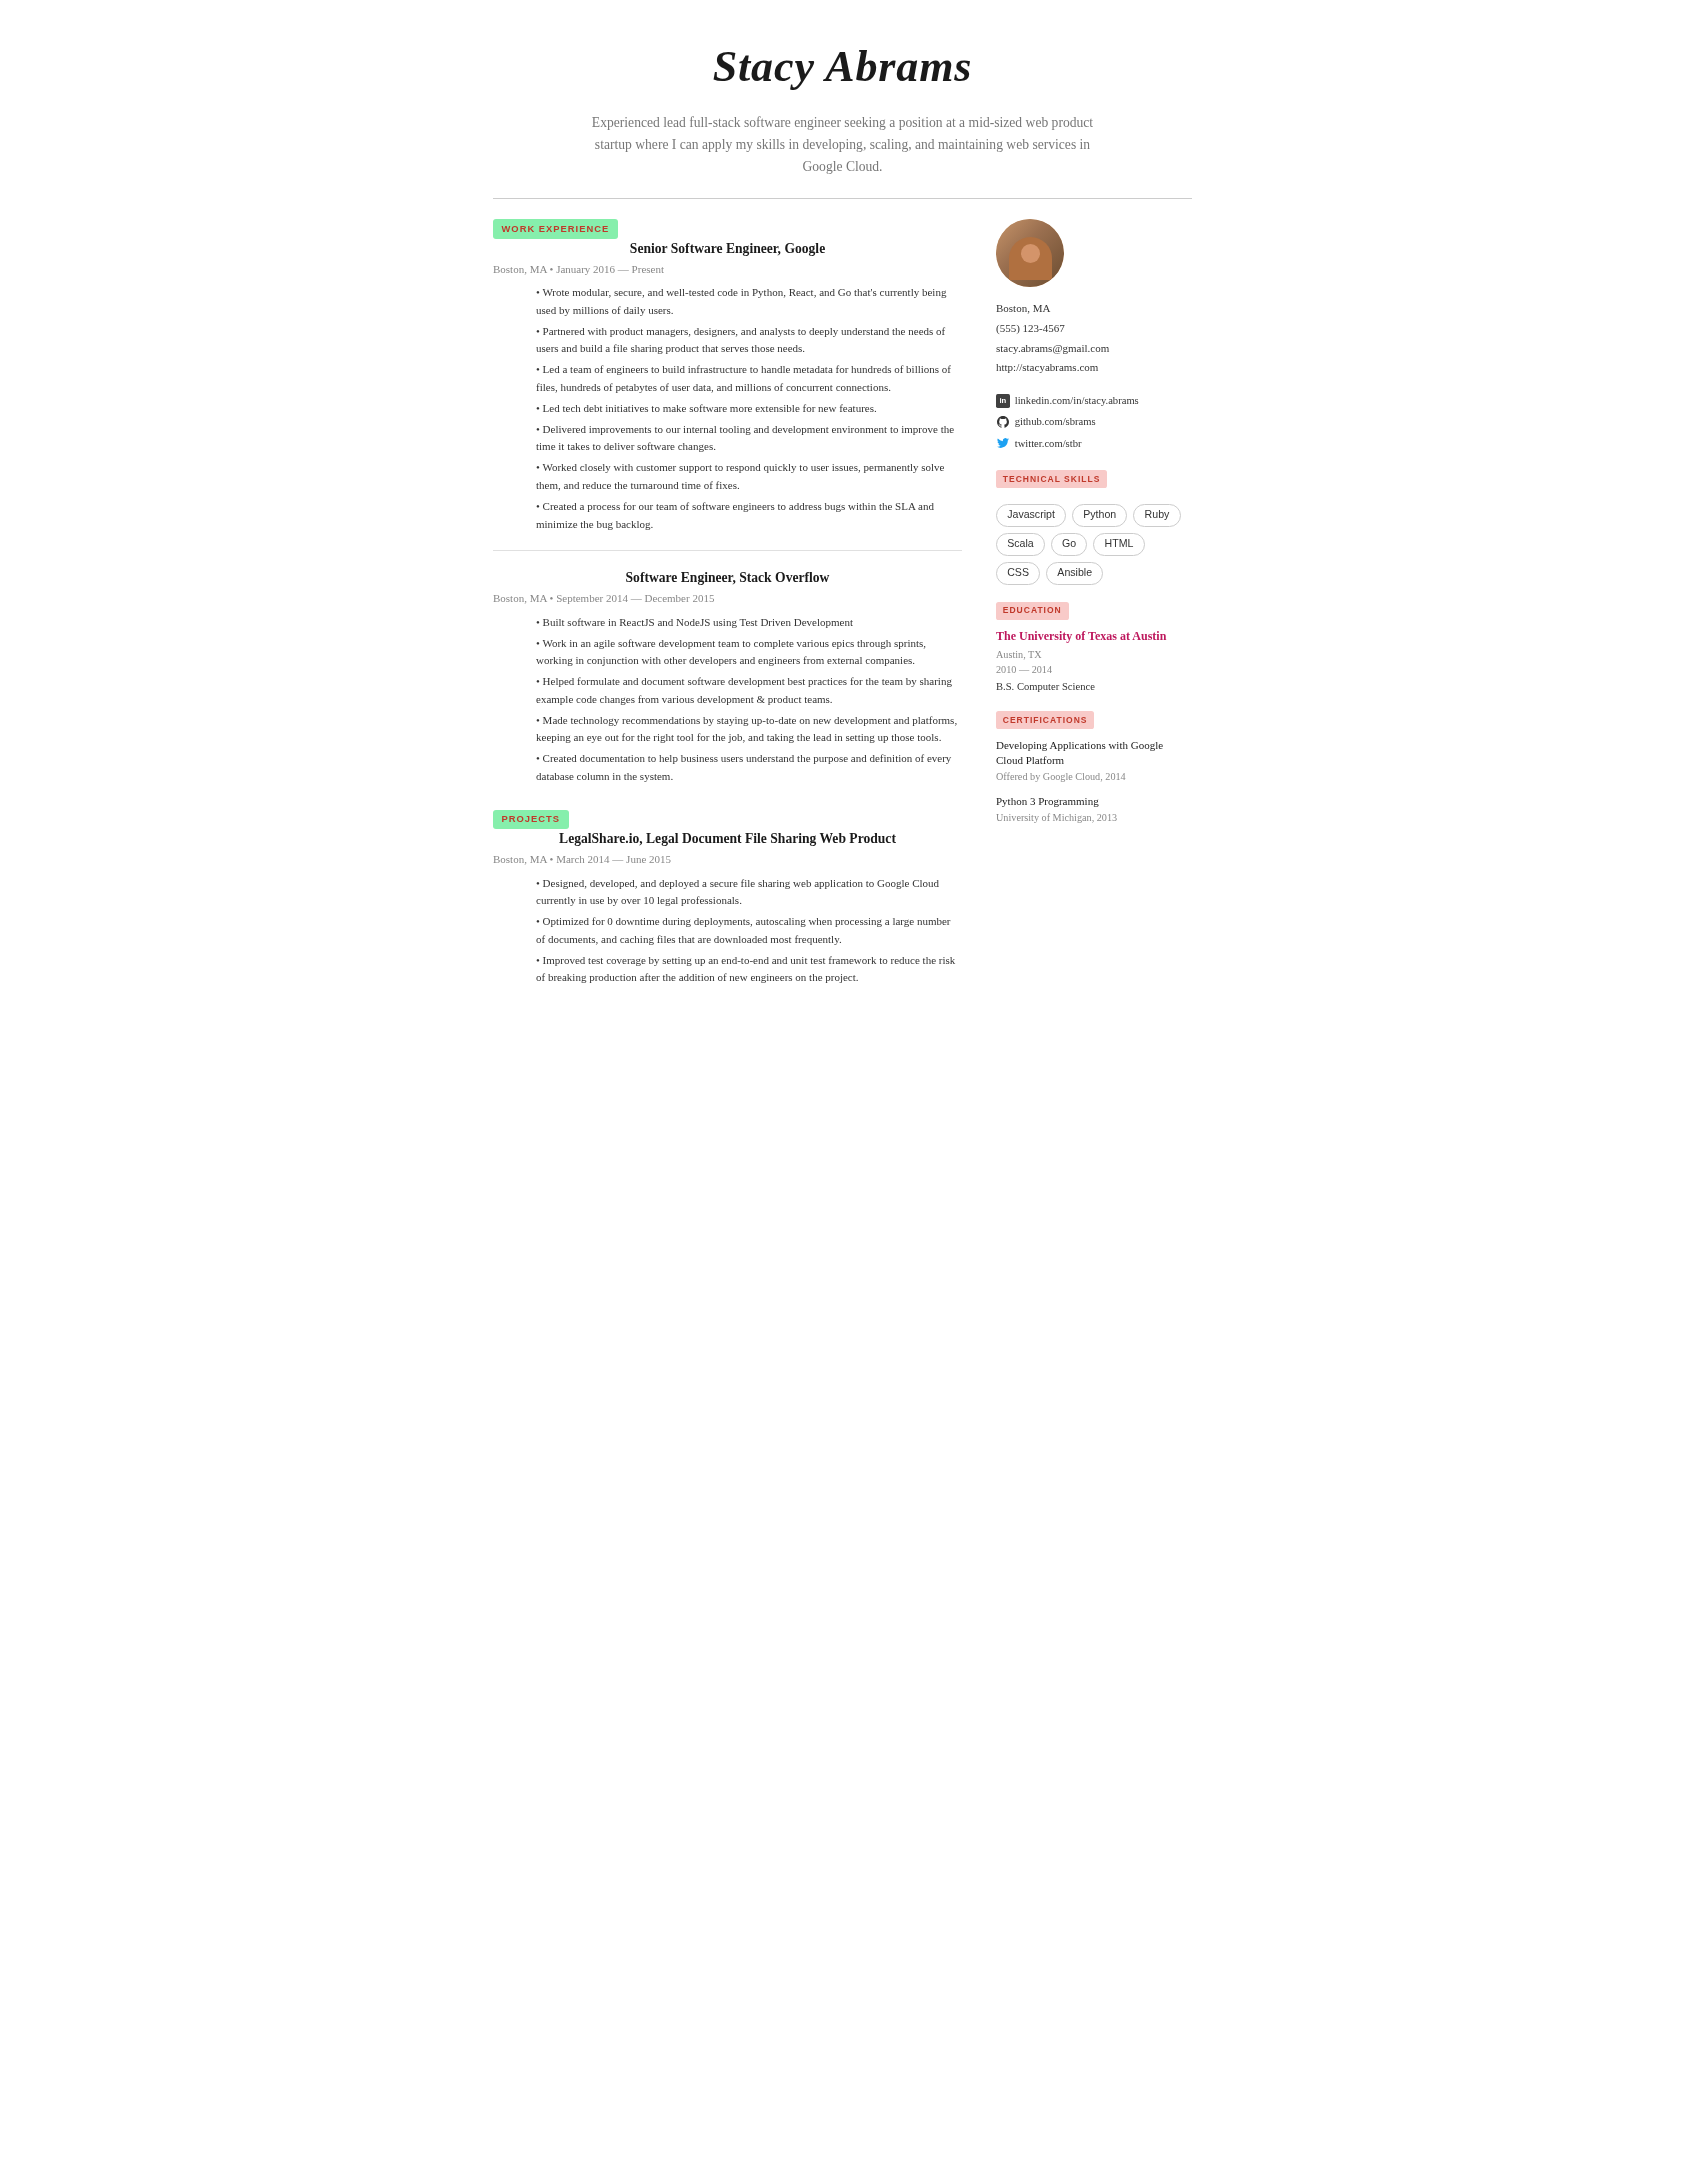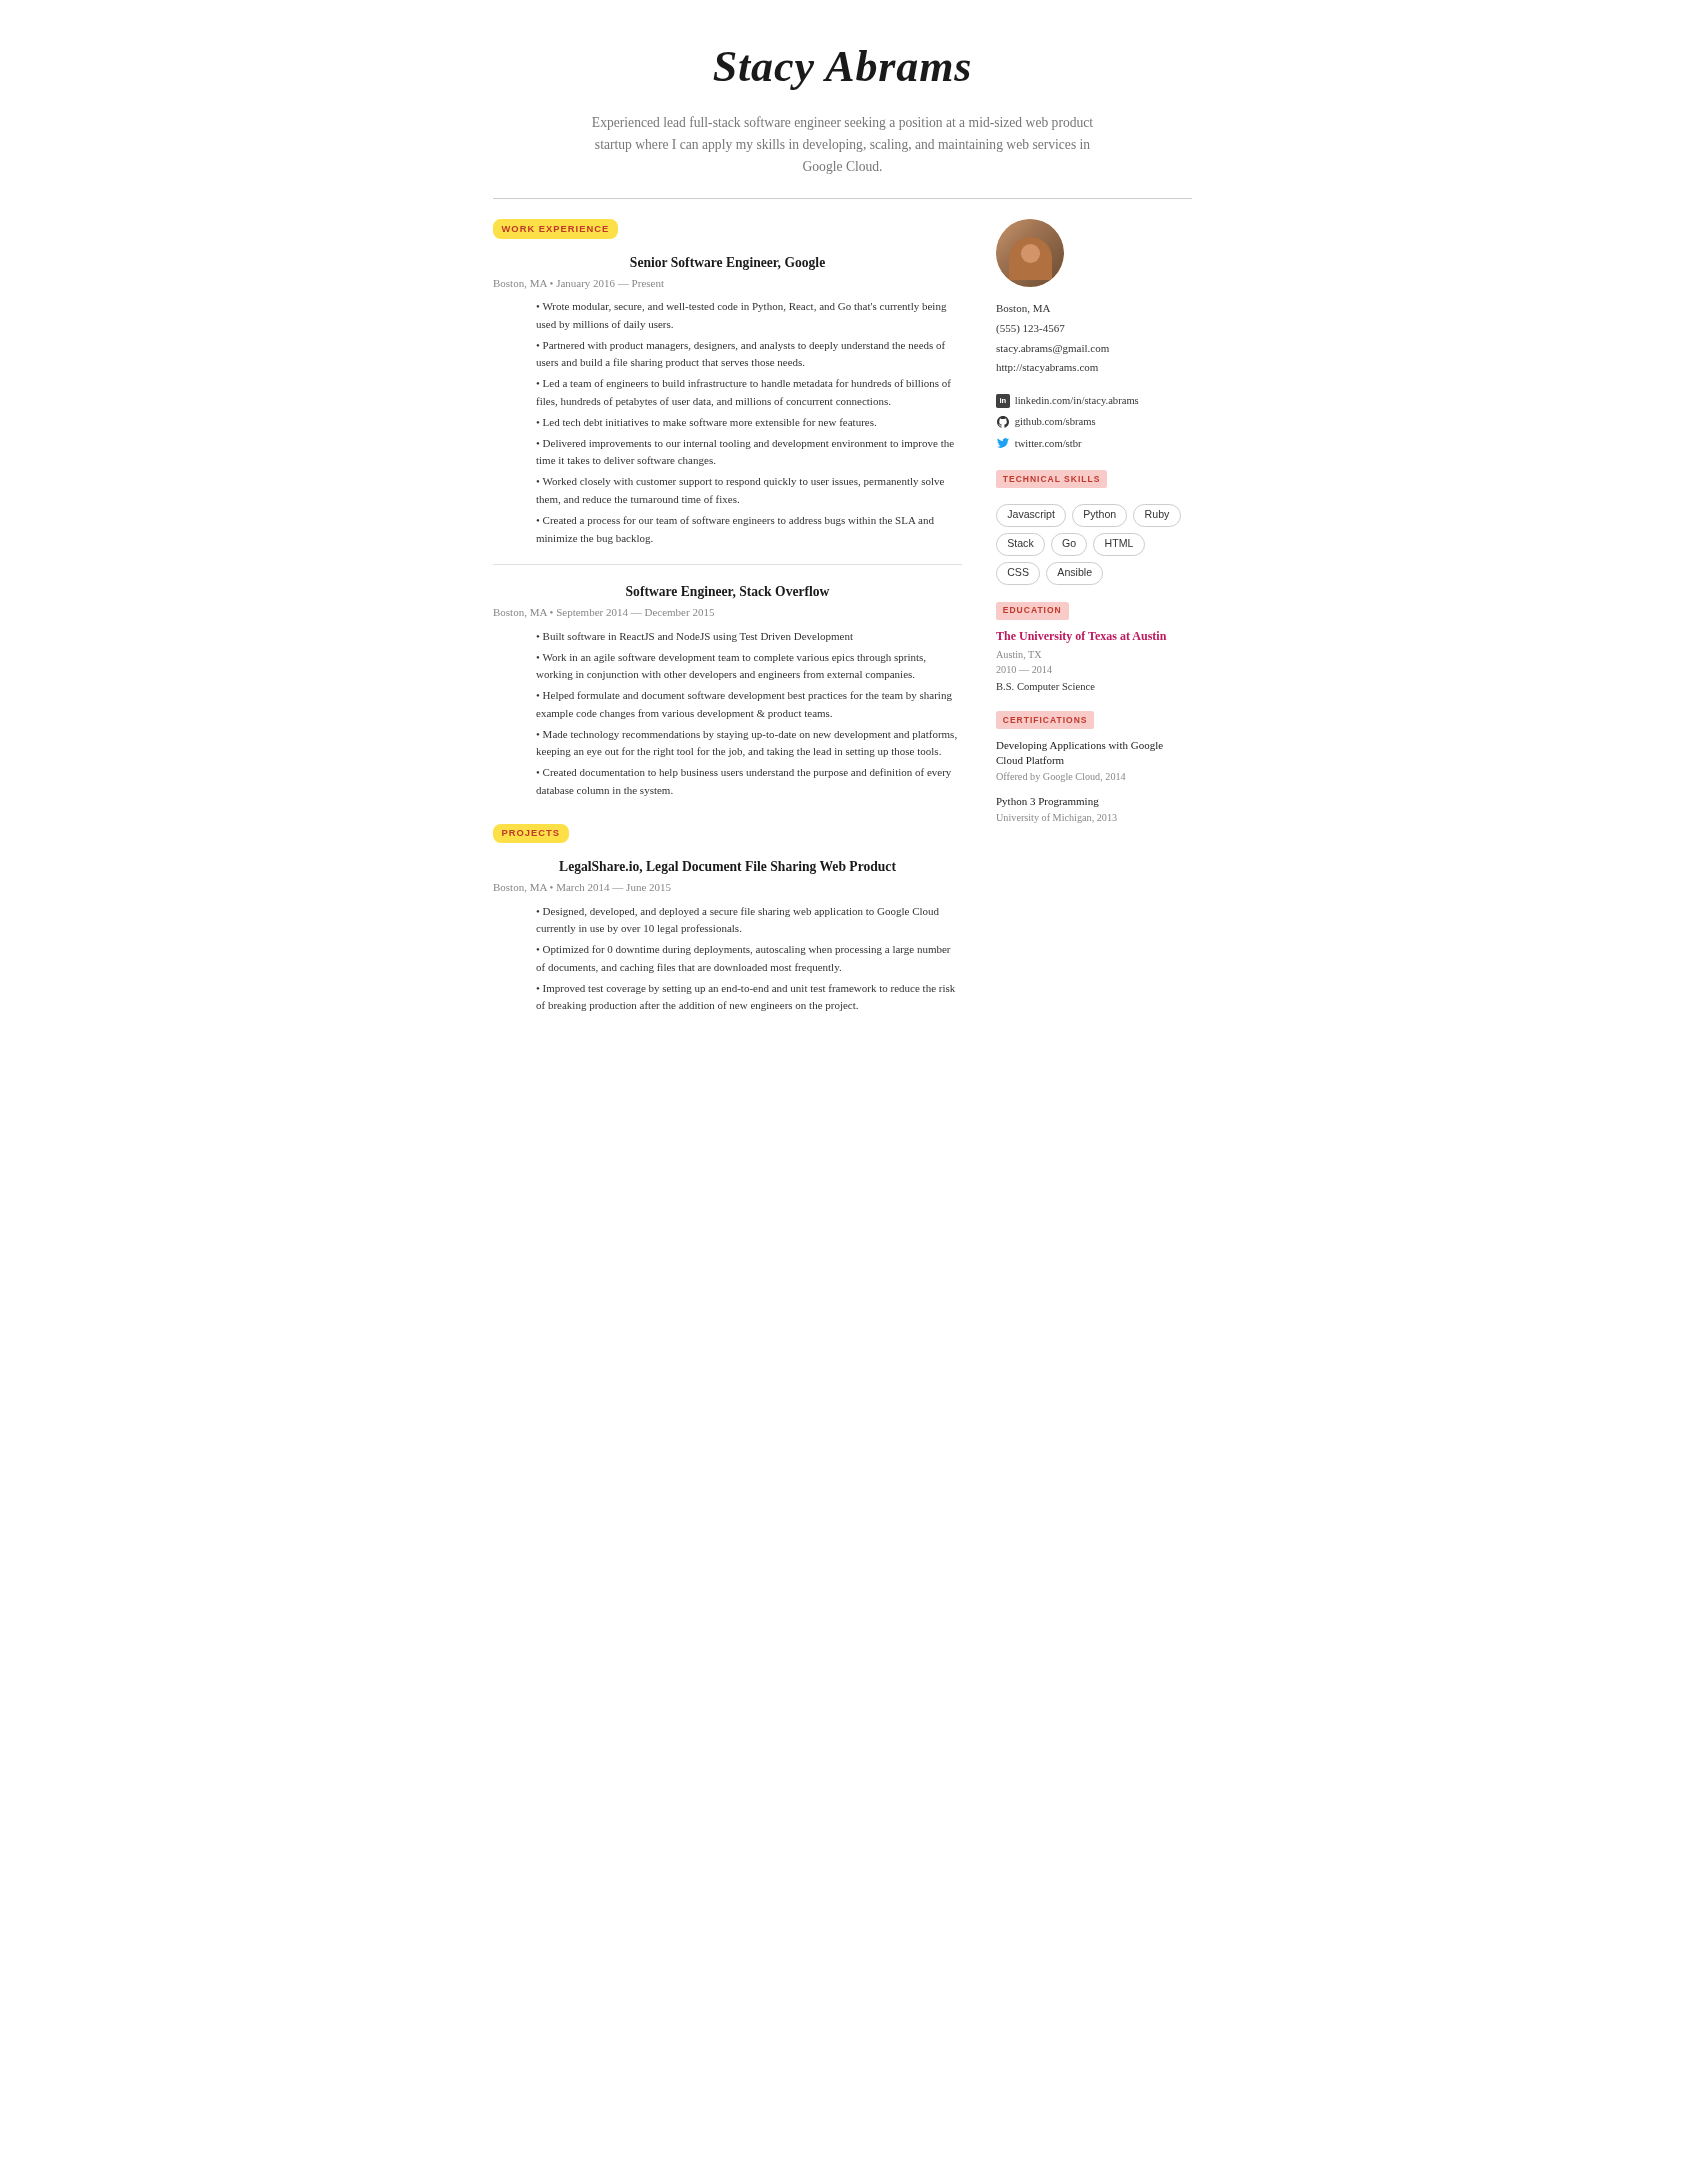--- a/index.html
+++ b/index.html
@@ -52,28 +52,28 @@
       flex: 1 1 0;
       min-width: 0;
     }
     .right-col {
       width: 196px;
       flex-shrink: 0;
     }
     
     .section-label {
       display: inline-block;
-      background: #fde047;
+      background: #86efac;
       color: #c0392b;
       font-size: 9.4px;
       font-weight: 700;
       letter-spacing: 1px;
       padding: 2.6px 8.5px;
-      border-radius: 8px;
-      margin-bottom: 14px;
+      border-radius: 3px;
+      margin-bottom: 0;
       font-family: Arial, sans-serif;
       text-transform: uppercase;
     }
     .section {
       margin-bottom: 24px;
     }
     
     .job-title {
       font-size: 13.6px;
       font-weight: 700;
@@ -367,21 +367,21 @@
           <span>twitter.com/stbr</span>
         </div>
       </div>
 
       <div class="right-section skills-section">
         <span class="right-section-label">TECHNICAL SKILLS</span>
         <div class="skills-tags">
           <span class="skill-tag">Javascript</span>
           <span class="skill-tag">Python</span>
           <span class="skill-tag">Ruby</span>
-          <span class="skill-tag">Stack</span>
+          <span class="skill-tag">Scala</span>
           <span class="skill-tag">Go</span>
           <span class="skill-tag">HTML</span>
           <span class="skill-tag">CSS</span>
           <span class="skill-tag">Ansible</span>
         </div>
       </div>
 
       <div class="right-section edu-section">
         <span class="right-section-label">EDUCATION</span>
         <div class="edu-school">The University of Texas at Austin</div>

